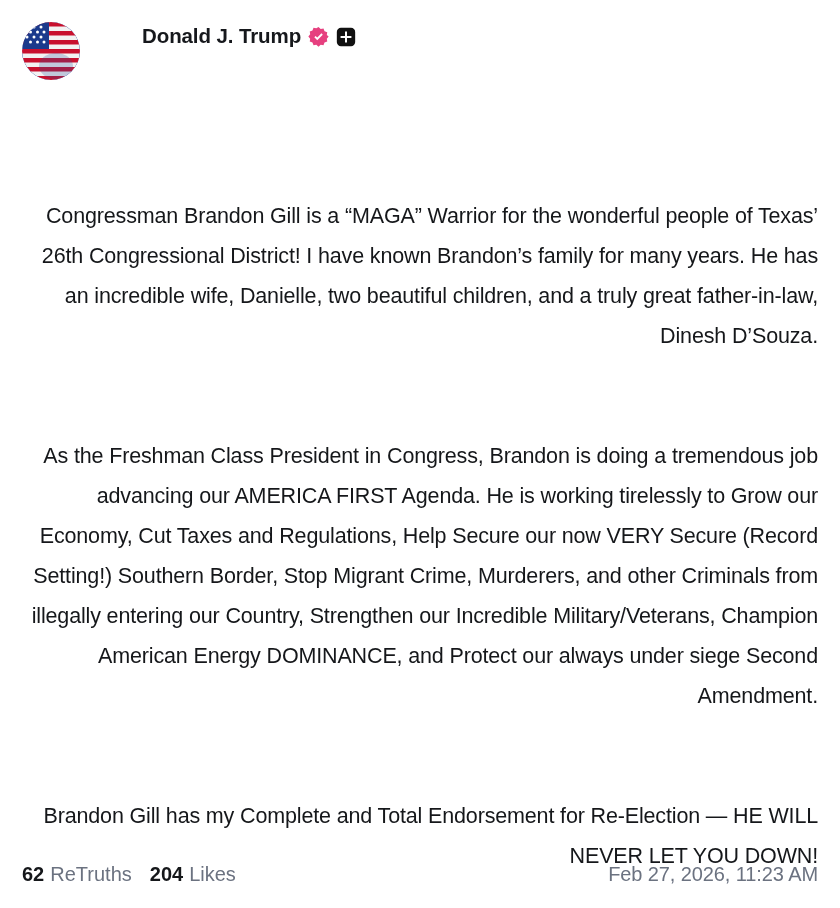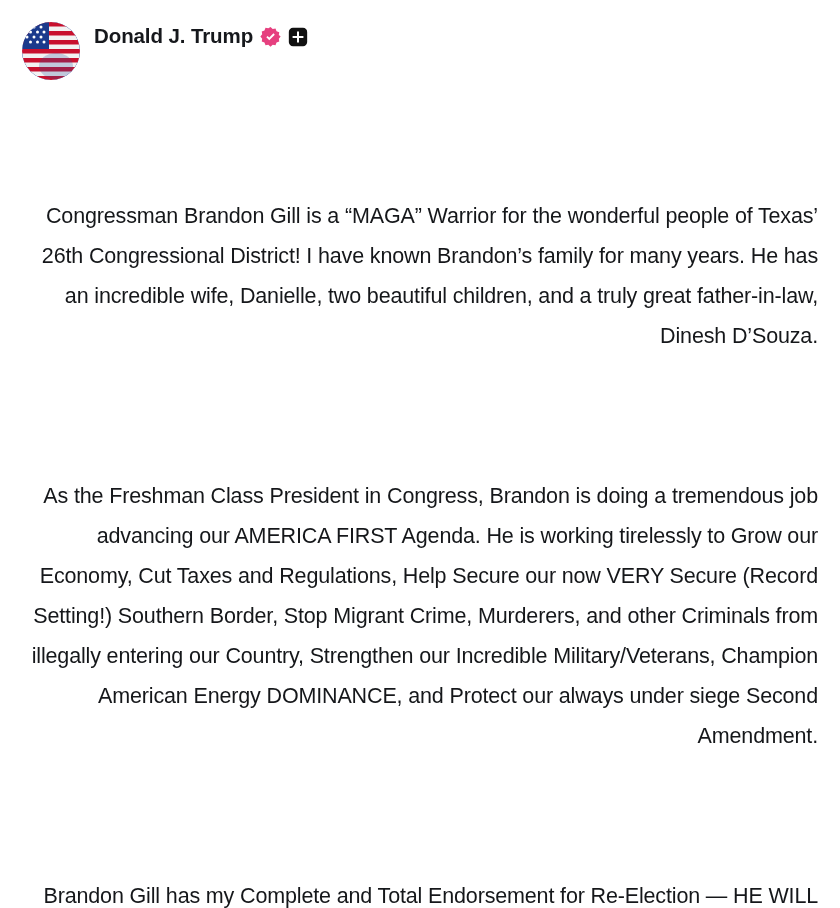--- a/index.html
+++ b/index.html
@@ -37,20 +37,21 @@
     flex: 0 0 58px;
     position: relative;
     background: #1f3a93;
   }
   .avatar svg { display: block; }
   .identity {
     display: flex;
     flex-direction: column;
     justify-content: center;
     padding-top: 4px;
+    margin-left: 48px;
   }
   .name-row {
     display: flex;
     align-items: center;
     gap: 7px;
     line-height: 1;
   }
   .display-name {
     font-size: 20.5px;
     font-weight: bold;
@@ -77,21 +78,21 @@
   .body-text {
     margin-top: 22px;
     font-size: 21.5px;
     line-height: 40px;
     color: #15171a;
     letter-spacing: -0.15px;
     white-space: pre-wrap;
     word-wrap: break-word;
   }
   .para { margin: 0; text-align: right; }
-  .para + .para { margin-top: 40px; }
+  .para + .para { }
   
   .footer {
     position: absolute;
     left: 22px;
     right: 22px;
     bottom: 22px;
     display: flex;
     align-items: center;
     justify-content: space-between;
     font-size: 20px;
@@ -185,15 +186,26 @@
 
   </div>
 
   <div class="body-text">
     <p class="para">Congressman Brandon Gill is a “MAGA” Warrior for the wonderful people of Texas’ 26th Congressional District! I have known Brandon’s family for many years. He has an incredible wife, Danielle, two beautiful children, and a truly great father-in-law, Dinesh D’Souza.</p>
     <p class="para">As the Freshman Class President in Congress, Brandon is doing a tremendous job advancing our AMERICA FIRST Agenda. He is working tirelessly to Grow our Economy, Cut Taxes and Regulations, Help Secure our now VERY Secure (Record Setting!) Southern Border, Stop Migrant Crime, Murderers, and other Criminals from illegally entering our Country, Strengthen our Incredible Military/Veterans, Champion American Energy DOMINANCE, and Protect our always under siege Second Amendment.</p>
     <p class="para">Brandon Gill has my Complete and Total Endorsement for Re-Election — HE WILL NEVER LET YOU DOWN!</p>
   </div>
 
   <div class="footer">
+    <div class="stats">
+      <span class="stat">
+        <span class="stat-count">62</span>
+        <span class="stat-label">ReTruths</span>
+      </span>
+      <span class="stat">
+        <span class="stat-count">204</span>
+        <span class="stat-label">Likes</span>
+      </span>
+    </div>
+    <div class="timestamp">Feb 27, 2026, 11:23 AM</div>
   </div>
 
 </div>
 
 </body></html>

